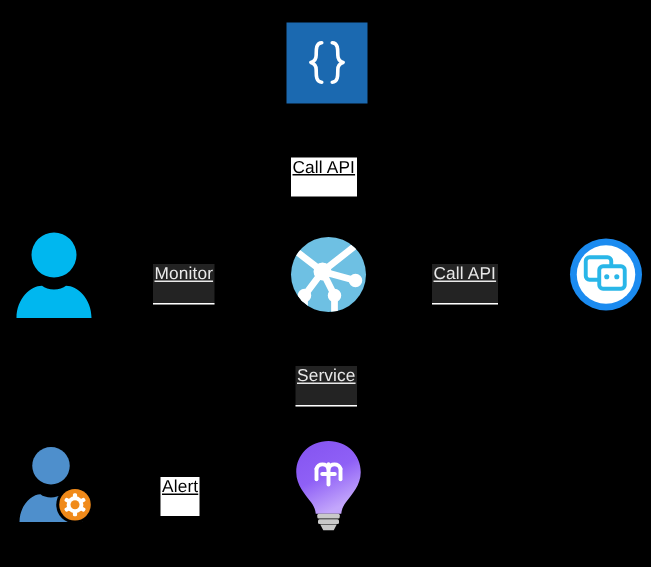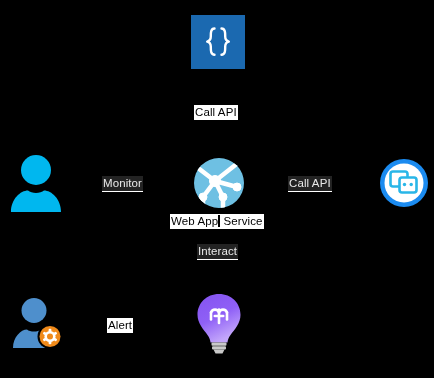--- a/index.html
+++ b/index.html
@@ -23,22 +23,23 @@
     justify-content: center;
   }
 
   
   .edge-label {
     position: absolute;
     font-family: "Liberation Sans", sans-serif;
     font-size: 11.5px;
     line-height: 13px;
     white-space: nowrap;
-    padding: 1px 1px 1px 1px;
+    padding: 1px 1px 12px 1px;
     letter-spacing: 0.1px;
+    text-decoration: underline;
   }
   .edge-label.light {
     background: #ffffff;
     color: #000000;
   }
   .edge-label.dark {
     background: #232323;
     color: #e9e9e9;
     border-bottom: 1.5px solid #ffffff;
   }
@@ -125,25 +126,22 @@
     <svg width="50" height="50" viewBox="0 0 50 50">
       <circle cx="25" cy="25" r="24" fill="#1b8bf0"></circle>
       <circle cx="25" cy="25" r="19.5" fill="#ffffff"></circle>
       <rect x="11.5" y="13.5" width="17" height="15" rx="2.5" ry="2.5" fill="none" stroke="#29b6e8" stroke-width="2.6"></rect>
       <rect x="20.5" y="19.5" width="17" height="15" rx="2.5" ry="2.5" fill="#ffffff" stroke="#29b6e8" stroke-width="2.6"></rect>
       <circle cx="25.5" cy="26.5" r="1.7" fill="#29b6e8"></circle>
       <circle cx="32.2" cy="26.5" r="1.7" fill="#29b6e8"></circle>
     </svg>
   </div>
 
-  <div class="edge-label light" style="left:170px; top:214px;">
-    <span>Web App</span><span class="caret"></span><span> Service</span>
-  </div>
 
-  <div class="edge-label dark" style="left:197px; top:244px;">Interact</div>
+  <div class="edge-label dark" style="left:197px; top:244px;">Service</div>
 
   <div class="node" style="left:10px; top:295px; width:55px; height:55px;">
     <svg width="55" height="55" viewBox="0 0 55 55">
       <circle cx="24" cy="15.5" r="12.5" fill="#4e8fcc"></circle>
       <path d="M3 53 C3 42 11 34.5 17 34.5 C20 37.3 28 37.3 31 34.5
                C37 34.5 45 42 45 53 Z" fill="#4e8fcc"></path>
       <circle cx="40" cy="41.5" r="12.5" fill="#000000"></circle>
       <circle cx="40" cy="41.5" r="10.5" fill="#f08a1a"></circle>
       <g fill="#ffffff">
         <circle cx="40" cy="41.5" r="5.6"></circle>

